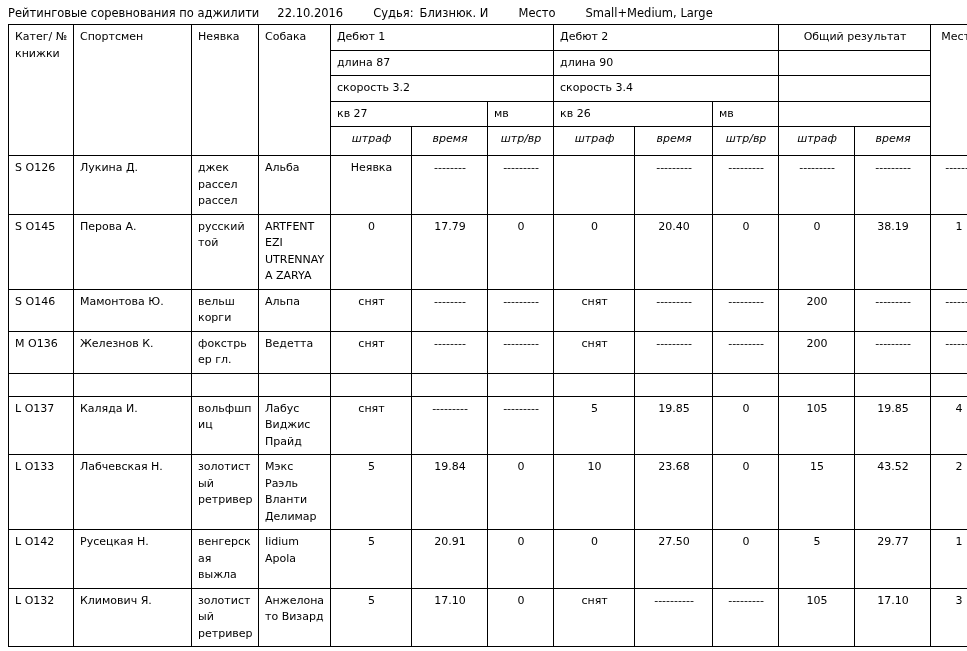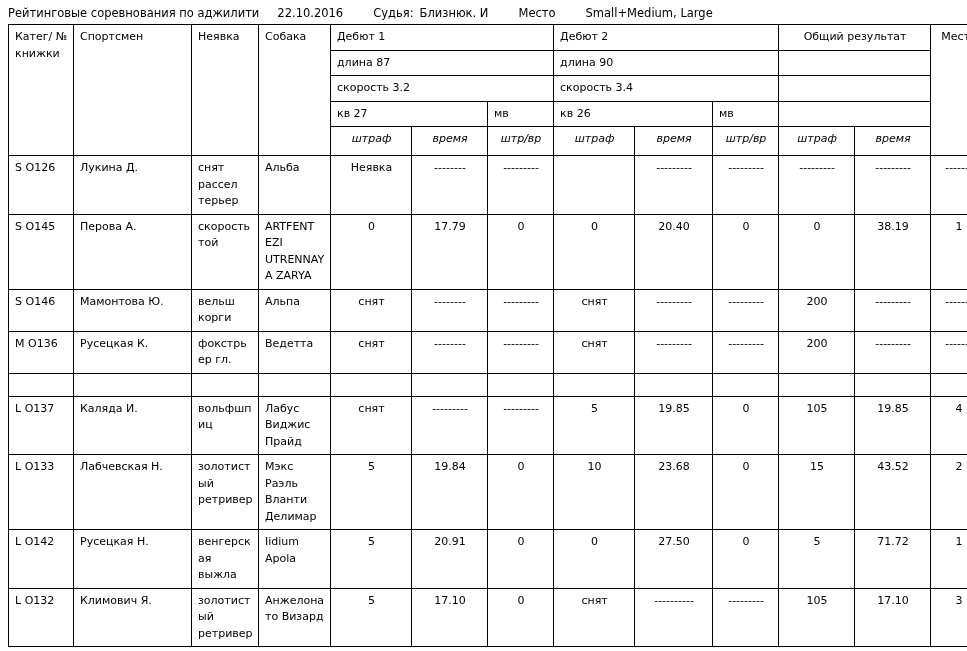--- a/index.html
+++ b/index.html
@@ -130,37 +130,37 @@
       <td class="center">штраф</td>
       <td class="center">время</td>
       <td class="center">штр/вр</td>
       <td class="center">штраф</td>
       <td class="center">время</td>
     </tr>
 
     <tr>
       <td>S  O126</td>
       <td>Лукина Д.</td>
-      <td>снят рассел терьер</td>
+      <td>джек рассел рассел</td>
       <td>Альба</td>
       <td class="center">Неявка</td>
       <td class="center dash">--------</td>
       <td class="center dash">---------</td>
       <td class="center"></td>
       <td class="center dash">---------</td>
       <td class="center dash">---------</td>
       <td class="center dash">---------</td>
       <td class="center dash">---------</td>
       <td class="center dash">-------</td>
     </tr>
 
     <tr>
       <td>S  O145</td>
       <td>Перова А.</td>
-      <td>скорость той</td>
+      <td>русский той</td>
       <td>ARTFENT EZI UTRENNAYA ZARYA</td>
       <td class="center">0</td>
       <td class="center">17.79</td>
       <td class="center">0</td>
       <td class="center">0</td>
       <td class="center">20.40</td>
       <td class="center">0</td>
       <td class="center">0</td>
       <td class="center">38.19</td>
       <td class="center">1</td>
@@ -177,21 +177,21 @@
       <td class="center">снят</td>
       <td class="center dash">---------</td>
       <td class="center dash">---------</td>
       <td class="center">200</td>
       <td class="center dash">---------</td>
       <td class="center dash">-------</td>
     </tr>
 
     <tr>
       <td>M  O136</td>
-      <td>Русецкая К.</td>
+      <td>Железнов К.</td>
       <td>фокстрьер гл.</td>
       <td>Ведетта</td>
       <td class="center">снят</td>
       <td class="center dash">--------</td>
       <td class="center dash">---------</td>
       <td class="center">снят</td>
       <td class="center dash">---------</td>
       <td class="center dash">---------</td>
       <td class="center">200</td>
       <td class="center dash">---------</td>
@@ -251,21 +251,21 @@
       <td>Русецкая Н.</td>
       <td>венгерская выжла</td>
       <td>Iidium Apola</td>
       <td class="center">5</td>
       <td class="center">20.91</td>
       <td class="center">0</td>
       <td class="center">0</td>
       <td class="center">27.50</td>
       <td class="center">0</td>
       <td class="center">5</td>
-      <td class="center">71.72</td>
+      <td class="center">29.77</td>
       <td class="center">1</td>
     </tr>
 
     <tr>
       <td>L O132</td>
       <td>Климович Я.</td>
       <td>золотистый ретривер</td>
       <td>Анжелонато Визард</td>
       <td class="center">5</td>
       <td class="center">17.10</td>

